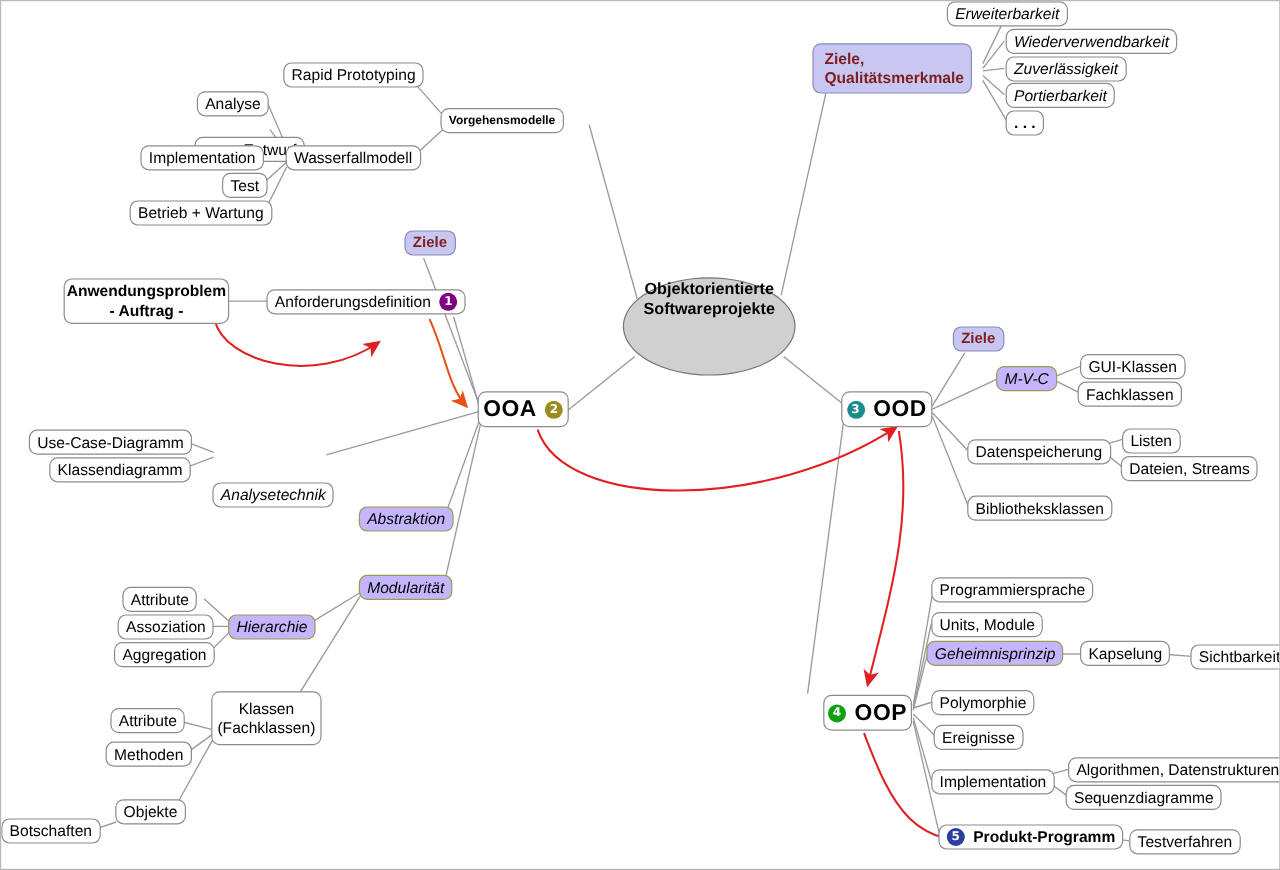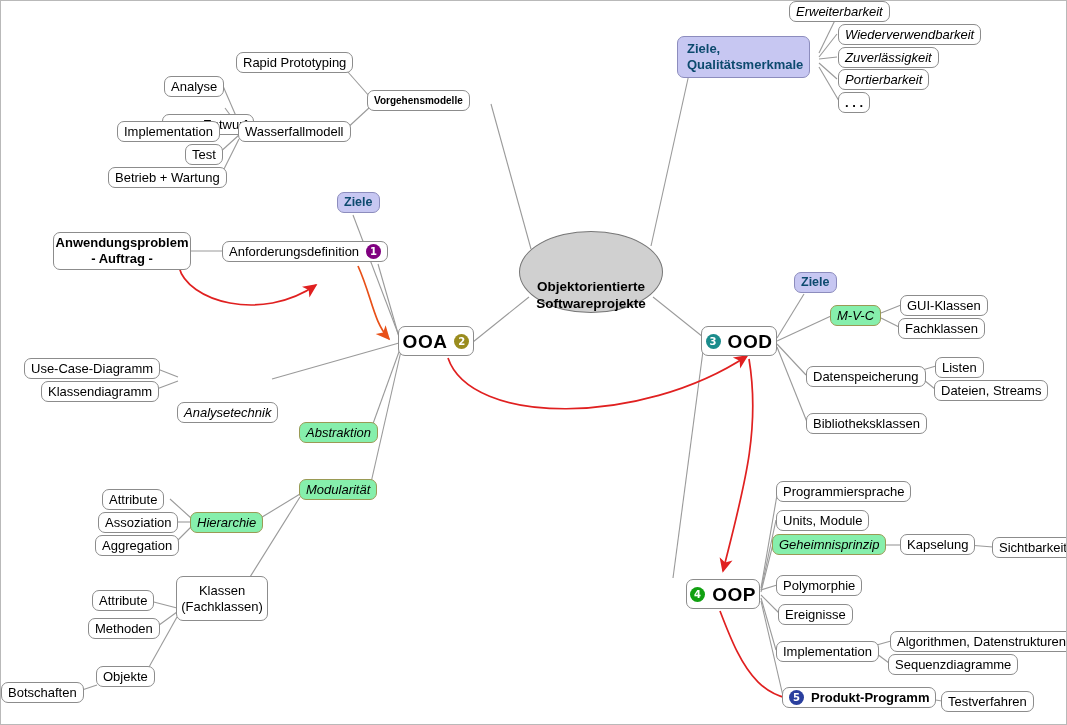--- a/index.html
+++ b/index.html
@@ -25,32 +25,32 @@
     white-space:nowrap;
     display:flex;
     align-items:center;
     justify-content:center;
     padding:2px 6px;
     z-index:3;
   }
   .node.bold{font-weight:bold;}
   .node.italic{font-style:italic;}
   .node.bolditalic{font-weight:normal;font-style:italic;margin-top:33px;}
-  .node.yellow{background:#86efac;border-color:#9a9a55;}
-  .node.lav{background:#c7c7f2;border-color:#8c8cbd;color:#0c4a6e;font-weight:bold;}
+  .node.yellow{background:#c4b5fd;border-color:#9a9a55;}
+  .node.lav{background:#c7c7f2;border-color:#8c8cbd;color:#7f1d1d;font-weight:bold;}
   .node.big{font-size:10px;}
   .node.xbig{font-size:19px;font-weight:bold;letter-spacing:0.5px;}
   .node.ml{white-space:pre-line;text-align:center;line-height:16px;}
 
   .ellipse{
     position:absolute;
     background:#d0d0d0;
     border:1px solid #777;
     border-radius:50%;
-    display:flex;align-items:flex-end;justify-content:center;
+    display:flex;align-items:flex-start;justify-content:center;
     text-align:center;
     font-weight:bold;font-size:13.5px;line-height:17px;
     white-space:pre-line;
     z-index:3;
   }
   .badge{
     display:inline-flex;align-items:center;justify-content:center;
     width:15px;height:15px;border-radius:50%;
     color:#fff;font-size:10px;font-weight:bold;
     font-family:"DejaVu Sans", sans-serif;

